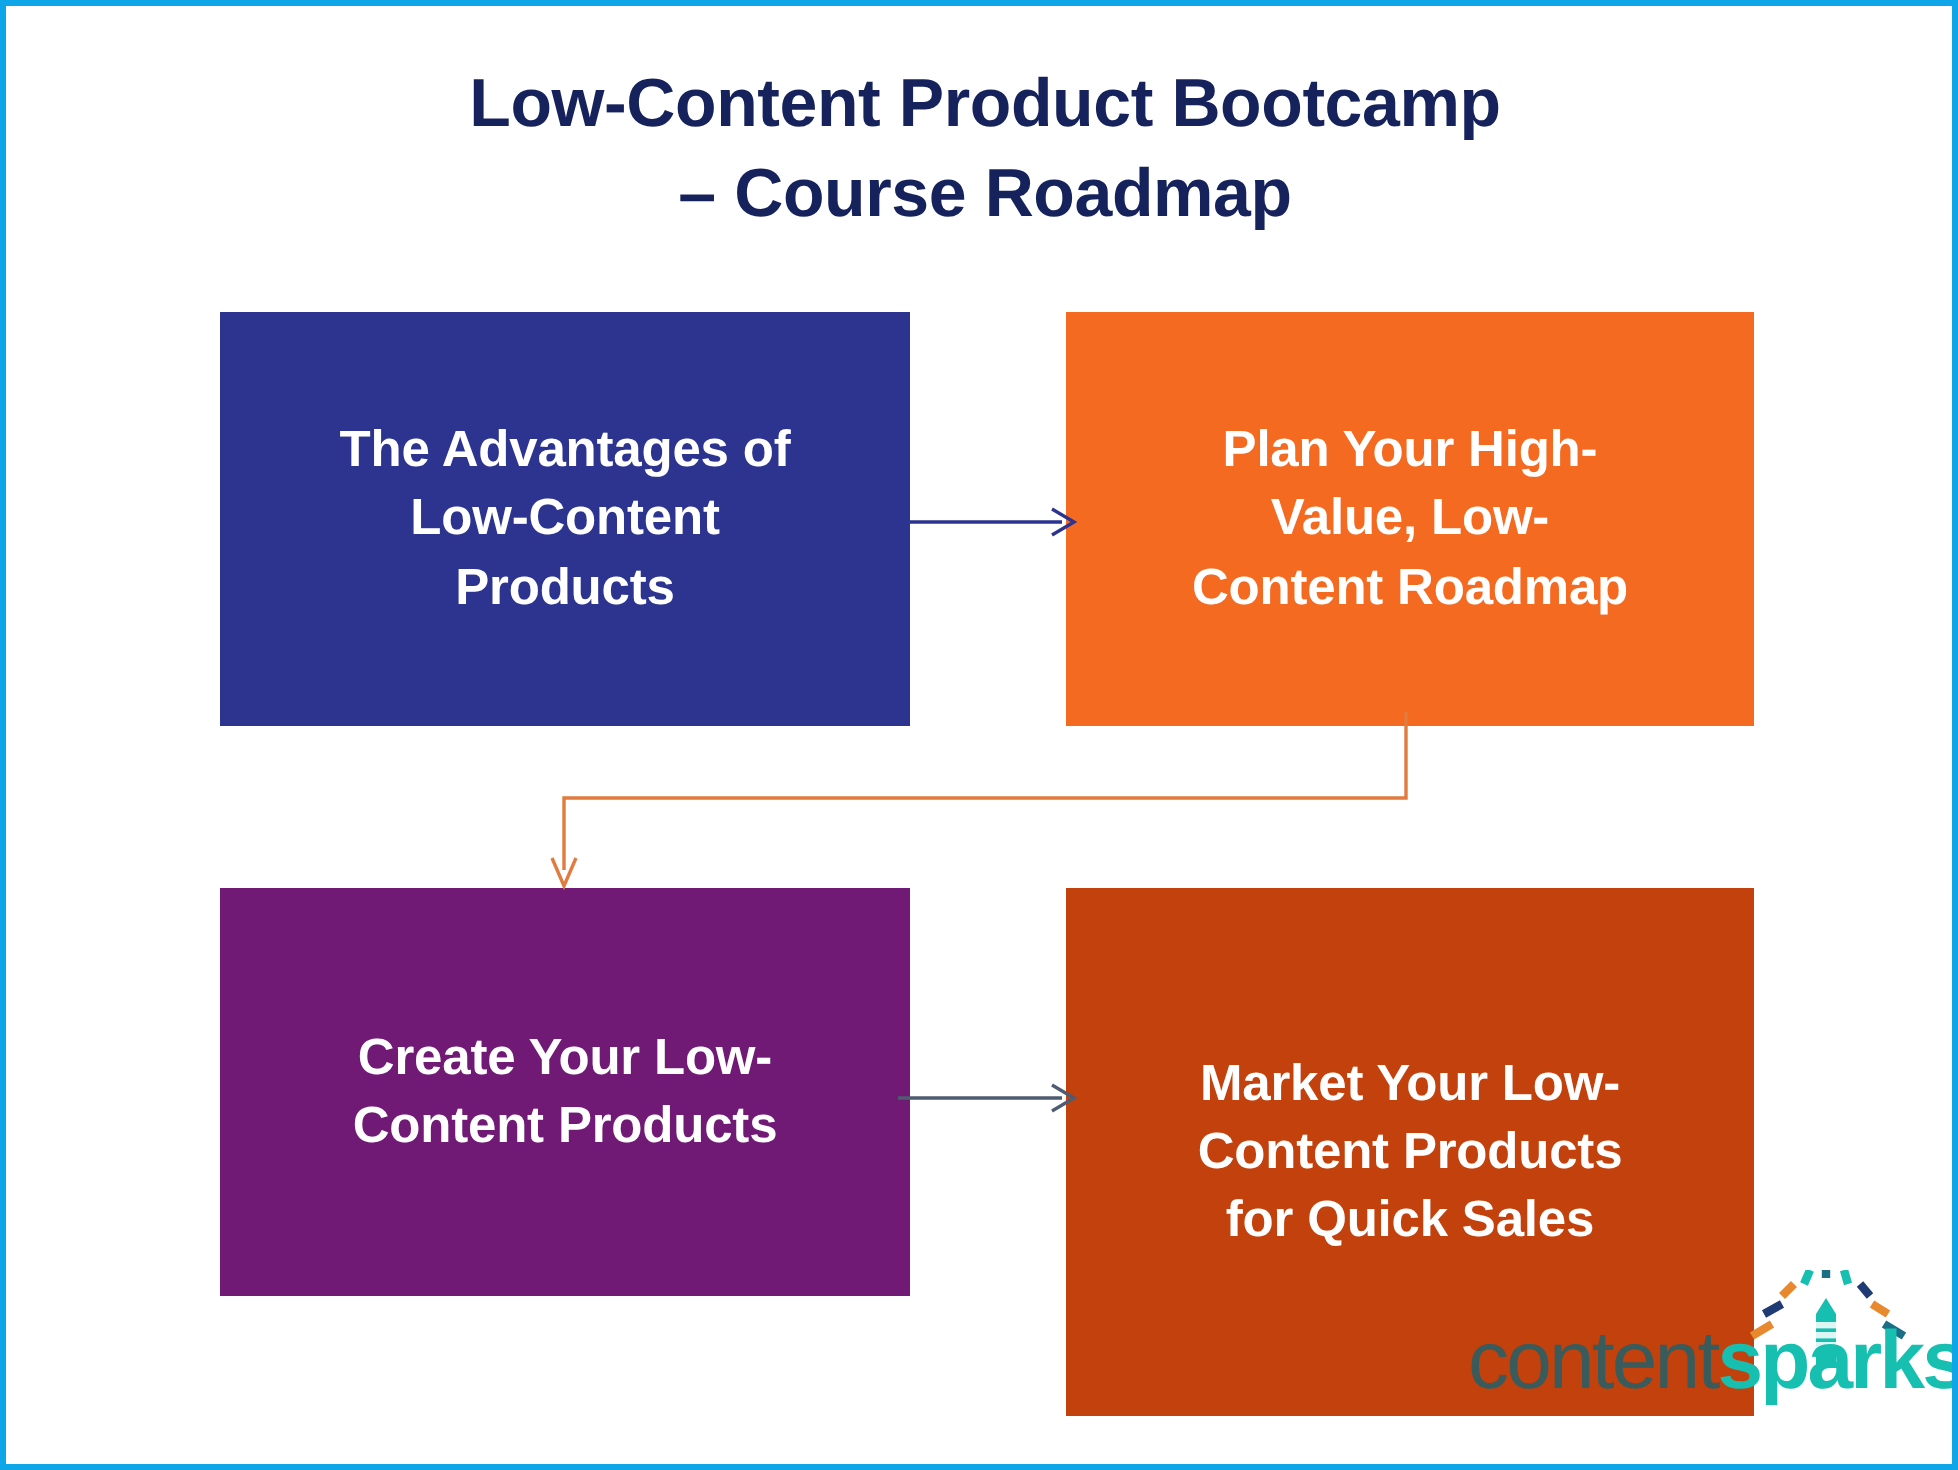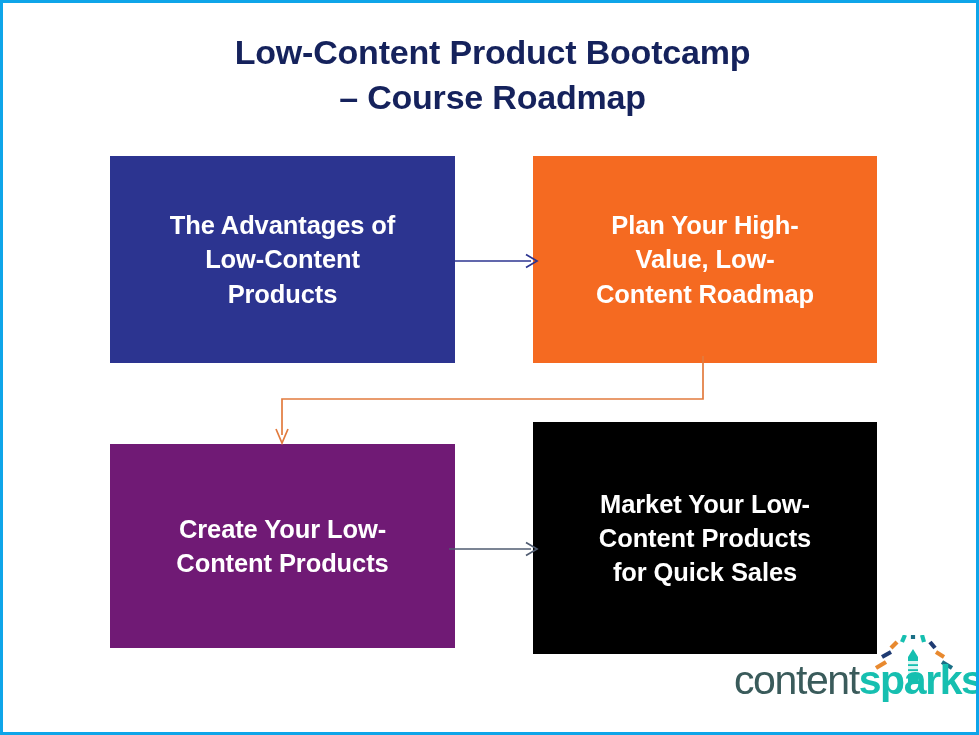--- a/index.html
+++ b/index.html
@@ -43,21 +43,21 @@
     font-size: 25.5px;
     line-height: 1.34;
     letter-spacing: -0.1px;
     padding: 0 14px;
     box-sizing: border-box;
     white-space: pre-line;
   }
   #node-1 { left: 107px; top: 153px; width: 345px; height: 207px; background: #2c3490; }
   #node-2 { left: 530px; top: 153px; width: 344px; height: 207px; background: #f56a21; }
   #node-3 { left: 107px; top: 441px; width: 345px; height: 204px; background: #701a75; }
-  #node-4 { left: 530px; top: 419px; width: 344px; height: 232px; background: #000000; }
+  #node-4 { left: 530px; top: 441px; width: 344px; height: 264px; background: #c2410c; }
 
   .connector {
     position: absolute;
     pointer-events: none;
   }
   #conn-1 { left: 444px; top: 238px; width: 100px; height: 40px; }
   #conn-2 { left: 265px; top: 352px; width: 450px; height: 96px; }
   #conn-3 { left: 444px; top: 526px; width: 100px; height: 40px; }
 
   #logo {

